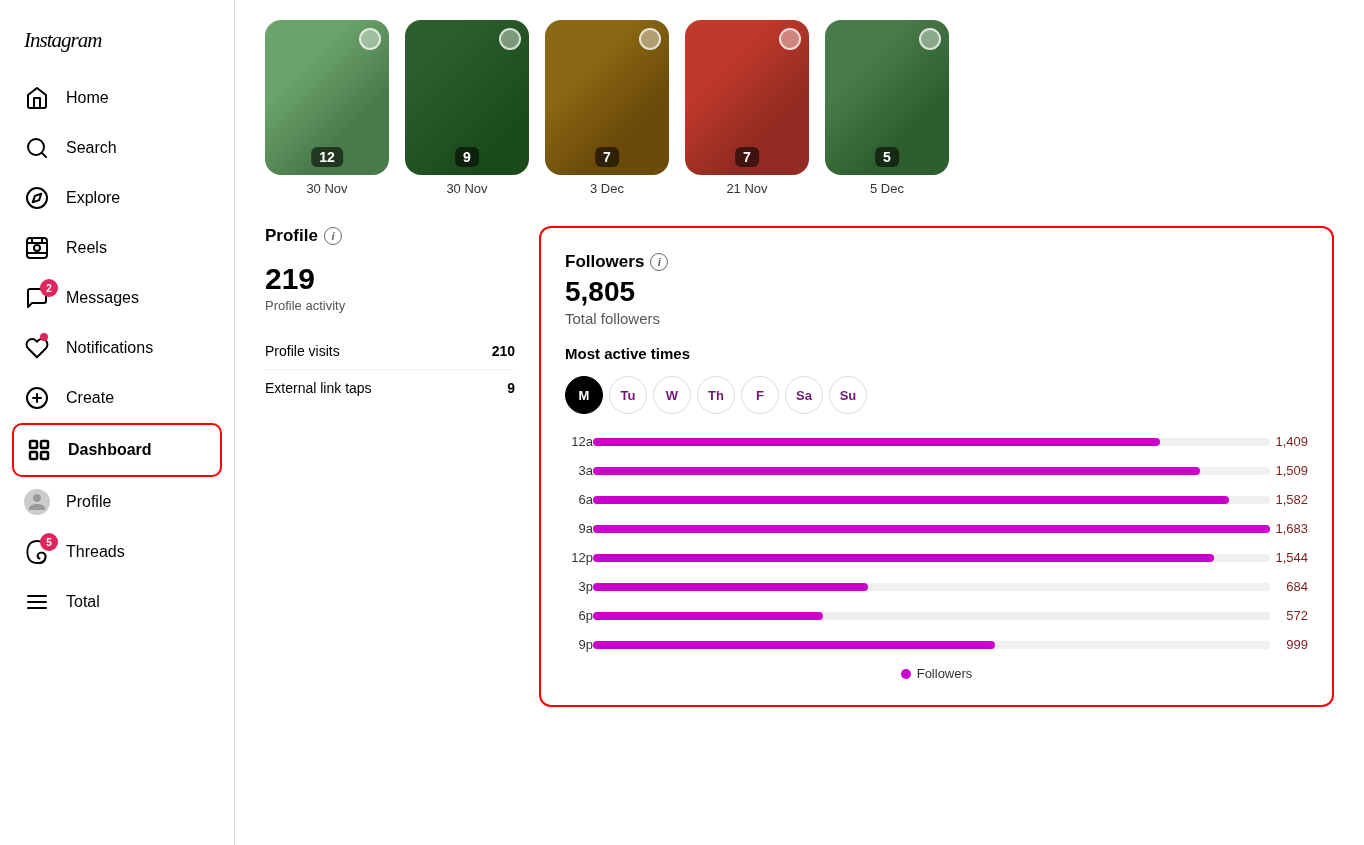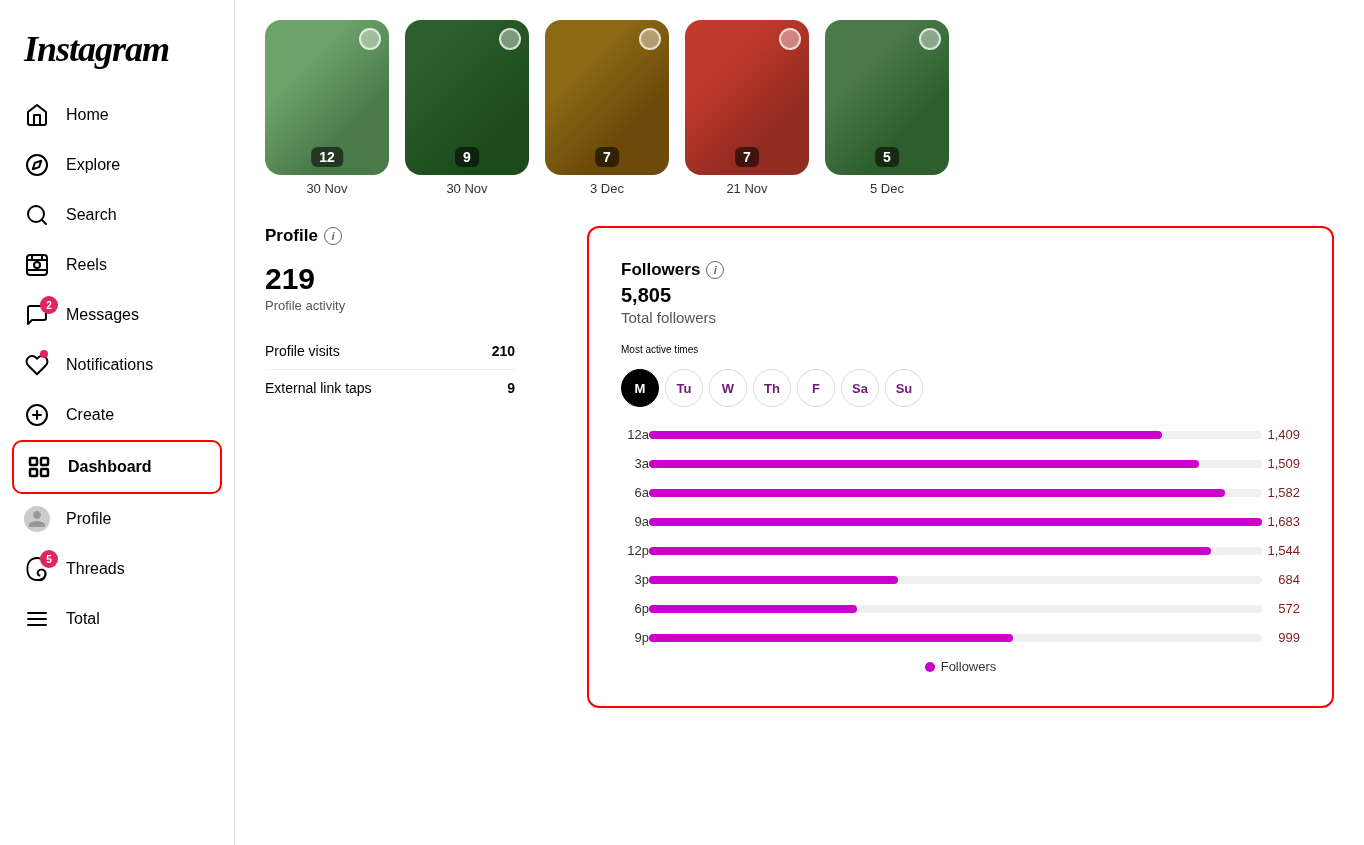--- a/index.html
+++ b/index.html
@@ -12,23 +12,23 @@
       height: 845px;
       border-right: 1px solid #dbdbdb;
       display: flex;
       flex-direction: column;
       padding: 12px 12px;
       background: #fff;
     }
     .sidebar-logo {
       padding: 16px 12px 20px;
       font-family: 'Billabong', cursive;
-      font-size: 36px;
+      font-size: 21px;
       font-style: italic;
-      font-weight: 700;
+      font-weight: 400;
       letter-spacing: -1px;
       cursor: pointer;
     }
     .nav-item {
       display: flex;
       align-items: center;
       gap: 16px;
       padding: 12px 12px;
       border-radius: 10px;
       cursor: pointer;
@@ -181,44 +181,43 @@
       font-size: 14px;
     }
     .stat-row:last-child { border-bottom: none; }
     .stat-value { font-weight: 600; }
 
     
     .followers-panel {
       flex: 1;
       border: 2.5px solid red;
       border-radius: 12px;
-      padding: 32px;
-      margin-left: 48px;
+      padding: 24px;
     }
     .followers-header {
       font-size: 17px;
       font-weight: 600;
       margin-bottom: 4px;
       display: flex;
       align-items: center;
       gap: 6px;
     }
     .followers-total {
-      font-size: 20px;
+      font-size: 28px;
       font-weight: 700;
       margin-bottom: 2px;
     }
     .followers-sub {
       font-size: 15px;
       color: #555;
       margin-bottom: 18px;
     }
     .section-label {
-      font-size: 10px;
-      font-weight: 400;
+      font-size: 15px;
+      font-weight: 700;
       margin-bottom: 14px;
     }
 
     
     .day-tabs {
       display: flex;
       gap: 6px;
       margin-bottom: 20px;
     }
     .day-tab {
@@ -313,35 +312,35 @@
         <path d="M3 9l9-7 9 7v11a2 2 0 0 1-2 2H5a2 2 0 0 1-2-2z"></path>
         <polyline points="9 22 9 12 15 12 15 22"></polyline>
       </svg>
     </div>
     <span>Home</span>
   </div>
 
   <div class="nav-item">
     <div class="nav-icon">
       <svg width="24" height="24" viewBox="0 0 24 24" fill="none" stroke="#000" stroke-width="2" stroke-linecap="round" stroke-linejoin="round">
+        <circle cx="11" cy="11" r="8"></circle>
+          <line x1="21" y1="21" x2="16.65" y2="16.65"></line>
+      </svg>
+    </div>
+    <span>Search</span>
+  </div>
+
+  <div class="nav-item">
+    <div class="nav-icon">
+      <svg width="24" height="24" viewBox="0 0 24 24" fill="none" stroke="#000" stroke-width="2" stroke-linecap="round" stroke-linejoin="round">
         <circle cx="12" cy="12" r="10"></circle>
         <polygon points="16.24 7.76 14.12 14.12 7.76 16.24 9.88 9.88 16.24 7.76"></polygon>
       </svg>
     </div>
     <span>Explore</span>
-  </div>
-
-  <div class="nav-item">
-    <div class="nav-icon">
-      <svg width="24" height="24" viewBox="0 0 24 24" fill="none" stroke="#000" stroke-width="2" stroke-linecap="round" stroke-linejoin="round">
-        <circle cx="11" cy="11" r="8"></circle>
-          <line x1="21" y1="21" x2="16.65" y2="16.65"></line>
-      </svg>
-    </div>
-    <span>Search</span>
   </div>
 
   <div class="nav-item">
     <div class="nav-icon">
       <svg width="24" height="24" viewBox="0 0 24 24" fill="none" stroke="#000" stroke-width="2" stroke-linecap="round" stroke-linejoin="round">
         <rect x="2" y="2" width="20" height="20" rx="3"></rect>
         <circle cx="12" cy="12" r="3"></circle>
         <line x1="2" y1="7" x2="22" y2="7"></line>
         <line x1="2" y1="17" x2="22" y2="17"></line>
         <line x1="7" y1="2" x2="7" y2="7"></line>

